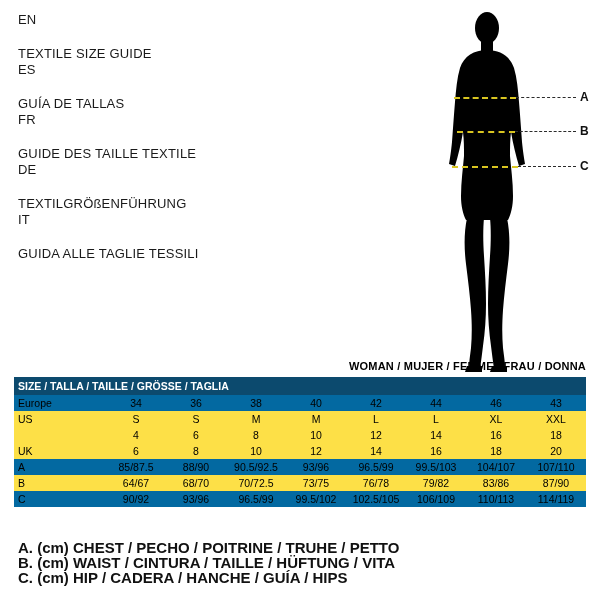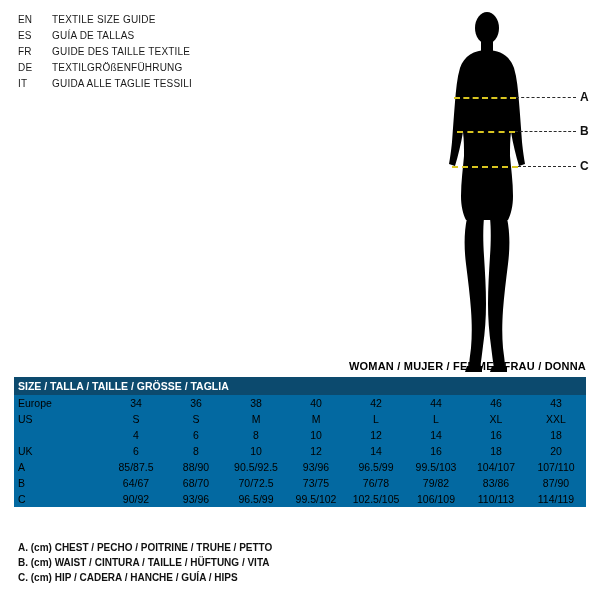--- a/index.html
+++ b/index.html
@@ -20,23 +20,24 @@
   
   #lang-block {
     position: absolute;
     top: 12px;
     left: 18px;
     width: 300px;
   }
   .lang-row {
     display: flex;
     align-items: baseline;
-    font-size: 10px;
+    font-size: 13px;
     line-height: 16px;
     letter-spacing: 0.2px;
+    flex-direction: column;
   }
   .lang-code {
     width: 34px;
     flex: 0 0 34px;
     color: #1a1a1a;
   }
   .lang-text {
     color: #1a1a1a;
   }
 
@@ -94,36 +95,36 @@
     white-space: nowrap;
   }
   tr.head-row td {
     background: #0c4a6e;
     color: #ffffff;
     font-weight: bold;
     font-size: 10.5px;
     padding: 3px 4px;
   }
   tr.shaded td { background: #0369a1; }
-  tr.plain td  { background: #0369a1; }
+  tr.plain td  { background: #fde047; }
   td.label-col { width: 92px; }
   td.val { text-align: center; }
 
   
   col.c0 { width: 92px; }
   col.cx { width: 60px; }
 
   #legend {
     position: absolute;
     left: 14px;
     top: 540px;
     width: 572px;
   }
   .legend-row {
-    font-size: 10px;
+    font-size: 15px;
     font-weight: bold;
     line-height: 15px;
     padding-left: 4px;
     color: #111;
   }
 </style>
 </head>
 <body>
 
 <div id="lang-block">

